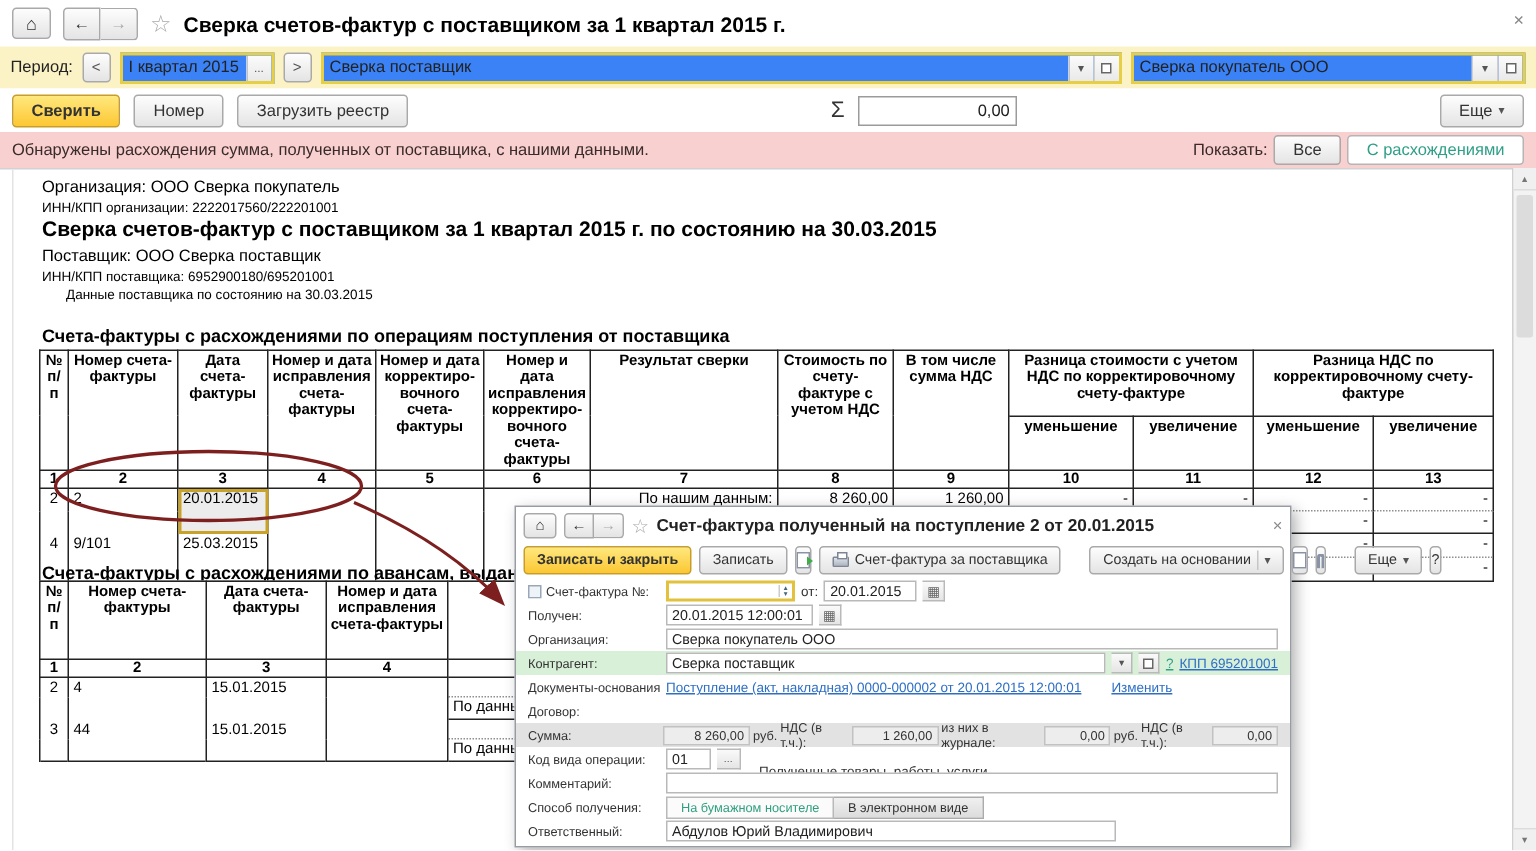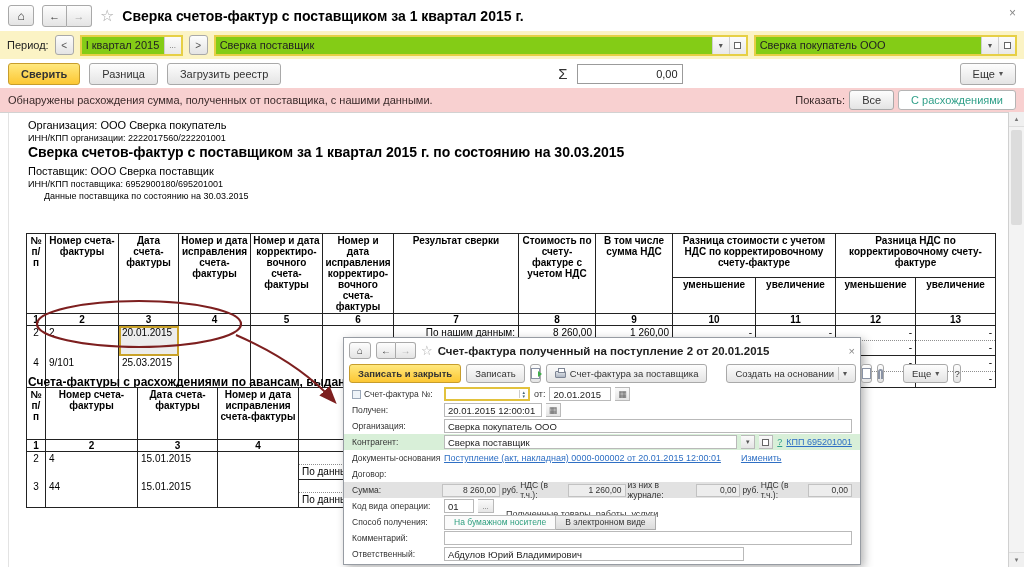--- a/index.html
+++ b/index.html
@@ -21,21 +21,21 @@
   .navgroup .btn:first-child { border-radius:3px 0 0 3px; }
   .navgroup .btn:last-child { border-radius:0 3px 3px 0; border-left:none; color:#aaa; }
   .star { color:#a9a9a9; font-size:16px; }
   .main-title { font-size:14px; font-weight:bold; color:#000000; }
   .winclose { position:absolute; right:8px; top:6px; color:#888; font-size:12px; }
 
   
   .filterbar { position:absolute; left:0; top:31px; width:1024px; height:28px; background:#fbf3c5; display:flex; align-items:center; gap:6px; padding:0 7px; }
   .flabel { font-size:11px; color:#222; }
   .smallbtn { height:20px; width:19px; padding:0; font-size:10px; color:#555; }
-  .ffield { height:21px; background:#84cc16; border:2px solid #e6cf45; display:flex; align-items:center; font-size:11px; color:#222; overflow:hidden; }
+  .ffield { height:21px; background:#3b82f6; border:2px solid #e6cf45; display:flex; align-items:center; font-size:11px; color:#222; overflow:hidden; }
   .ffield .val { padding:0 4px; flex:1; white-space:nowrap; overflow:hidden; }
   .fbtn { width:17px; height:100%; border-left:1px solid #cfcfcf; background:linear-gradient(#fbfbfb,#e9e9e9); display:flex; align-items:center; justify-content:center; font-size:8px; color:#555; flex-shrink:0; }
   .open-glyph { width:7px; height:7px; border:1px solid #666; background:#fff; }
 
   
   .commandbar { position:absolute; left:0; top:59px; width:1024px; height:29px; background:#fff; display:flex; align-items:center; gap:9px; padding:0 8px; }
   .sigma { font-size:15px; color:#333; margin-left:auto; }
   .suminput { width:106px; height:20px; border:1px solid #9b9b9b; font-size:11px; color:#222; display:flex; align-items:center; justify-content:flex-end; padding:0 4px; background:#fff; }
   .more-main { margin-left:auto; }
 
@@ -155,21 +155,21 @@
       <span class="val">Сверка покупатель ООО</span>
       <span class="fbtn">▾</span>
       <span class="fbtn">
           <span class="open-glyph"></span>
         </span>
     </div>
   </div>
 
   <div class="commandbar">
     <button class="btn btn-yellow">Сверить</button>
-    <button class="btn">Разница</button>
+    <button class="btn">Номер</button>
     <button class="btn">Загрузить реестр</button>
     <span class="sigma">Σ</span>
     <div class="suminput">
         <span>0,00</span>
       </div>
     <button class="btn more-main">
         <span>Еще</span>
         <span class="caret">▾</span>
       </button>
   </div>
@@ -183,20 +183,21 @@
     </div>
   </div>
 
   <div class="report-area">
     <div class="rline t11" style="top:6px;">Организация: ООО Сверка покупатель</div>
     <div class="rline t9" style="top:20px;">ИНН/КПП организации: 2222017560/222201001</div>
     <div class="rline rtitle" style="top:31px;">Сверка счетов-фактур с поставщиком за 1 квартал 2015 г. по состоянию на 30.03.2015</div>
     <div class="rline t11" style="top:52px;">Поставщик: ООО Сверка поставщик</div>
     <div class="rline t9" style="top:66px;">ИНН/КПП поставщика: 6952900180/695201001</div>
     <div class="rline t9" style="top:78px;margin-left:16px;">Данные поставщика по состоянию на 30.03.2015</div>
+    <div class="rline rhead" style="top:104px;">Счета-фактуры с расхождениями по операциям поступления от поставщика</div>
 
     <table class="rep" style="left:26px; top:120px; width:969px;">
       <colgroup>
         <col style="width:19px">
           <col style="width:73px">
           <col style="width:60px">
           <col style="width:72px">
         <col style="width:72px">
           <col style="width:71px">
           <col style="width:125px">
@@ -466,32 +467,32 @@
     <div class="drow">
       <span class="dlabel">Код вида операции:</span>
       <div class="din" style="width:30px;">
           <span>01</span>
         </div>
       <span class="mini" style="width:16px;">...</span>
       <span style="margin-left:8px;margin-top:15px;">Полученные товары, работы, услуги</span>
     </div>
 
     <div class="drow">
+      <span class="dlabel">Комментарий:</span>
+      <div class="din grow">
+          <span></span>
+        </div>
+    </div>
+
+    <div class="drow">
       <span class="dlabel">Способ получения:</span>
       <span style="display:inline-flex;">
         <button class="seg on">На бумажном носителе</button>
         <button class="seg off">В электронном виде</button>
       </span>
-    </div>
-
-    <div class="drow">
-      <span class="dlabel">Комментарий:</span>
-      <div class="din grow">
-          <span></span>
-        </div>
     </div>
 
     <div class="drow">
       <span class="dlabel">Ответственный:</span>
       <div class="din" style="width:300px;">
           <span>Абдулов Юрий Владимирович</span>
         </div>
     </div>
   </div>
 

